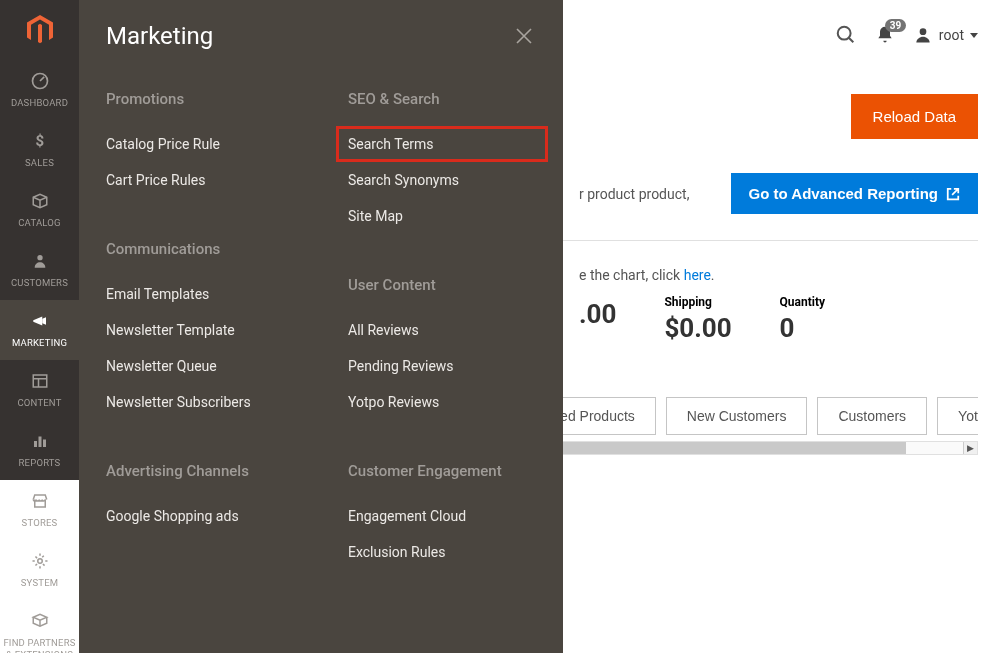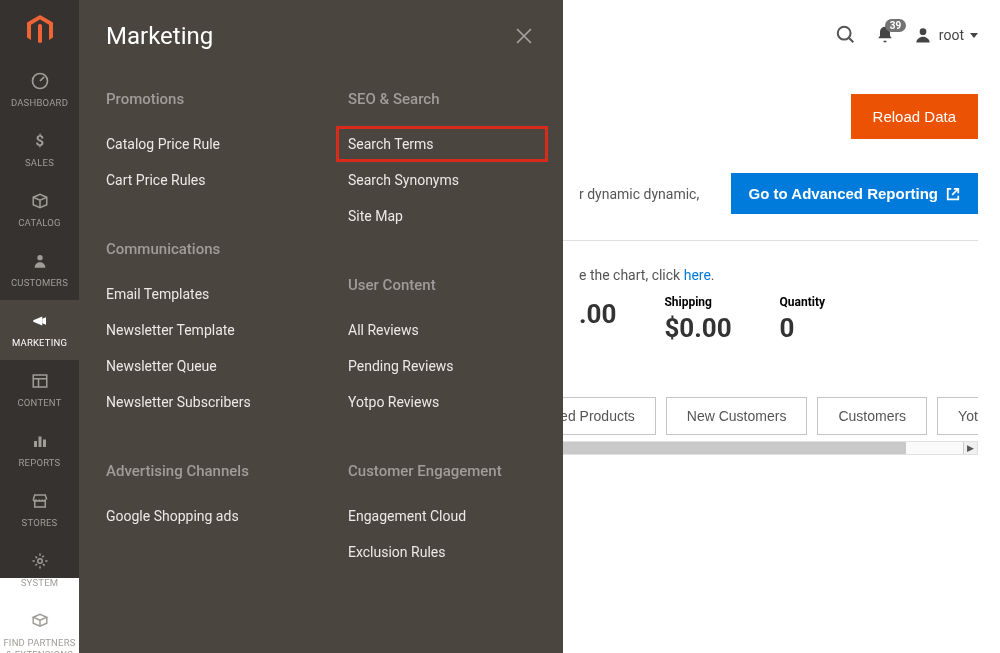--- a/index.html
+++ b/index.html
@@ -1,17 +1,17 @@
 <!DOCTYPE html>
 <html><head>
 <meta charset="utf-8">
 <style>
 *{box-sizing:border-box;margin:0;padding:0}
 body{font-family:-apple-system,BlinkMacSystemFont,"Segoe UI",Roboto,Helvetica,Arial,sans-serif;font-size:14px;color:#333;background:#fff;width:1000px;height:653px;overflow:hidden;position:relative}
-.sidebar{position:absolute;left:0;top:0;width:79px;height:578px;background:#363230;z-index:1}
+.sidebar{position:absolute;left:0;top:0;width:79px;height:480px;background:#363230;z-index:1}
 .sidebar-logo{height:60px;display:flex;align-items:center;justify-content:center}
 .sidebar-logo svg{width:32px;height:32px}
 .sidebar-item{display:flex;flex-direction:column;align-items:center;justify-content:center;padding:10px 0 12px;color:#a09c98;font-size:9.5px;cursor:pointer;letter-spacing:.2px}
 .sidebar-item.active{background:#4a453f}
 .sidebar-item .ico{width:22px;height:22px;margin-bottom:5px;display:flex;align-items:center;justify-content:center}
 .sidebar-item.tall{line-height:1.25;text-align:center}
 
 .flyout{position:absolute;left:79px;top:0;width:484px;height:653px;background:#4a453f;z-index:3;color:#fff}
 .flyout-header{padding:22px 30px 28px 27px;display:flex;justify-content:space-between;align-items:center}
 .flyout-title{font-size:24px;font-weight:400;color:#fff}
@@ -227,21 +227,21 @@
       <span>root</span>
       <span class="caret-down"></span>
     </span>
   </div>
 
   <div class="reload-row">
     <button class="reload-btn">Reload Data</button>
   </div>
 
   <div class="adv-row">
-    <span class="adv-text" style="margin-left:486px">r dynamic dynamic,</span>
+    <span class="adv-text" style="margin-left:486px">r product product,</span>
     <button class="adv-btn">
       <span>Go to Advanced Reporting</span>
       <span class="ext-icon">
         <svg viewBox="0 0 16 16" fill="none" stroke="#fff" stroke-width="2">
             <path d="M6 2H2v12h12v-4M9 2h5v5M14 2L7 9"></path>
           </svg>
       </span>
     </button>
   </div>
 

